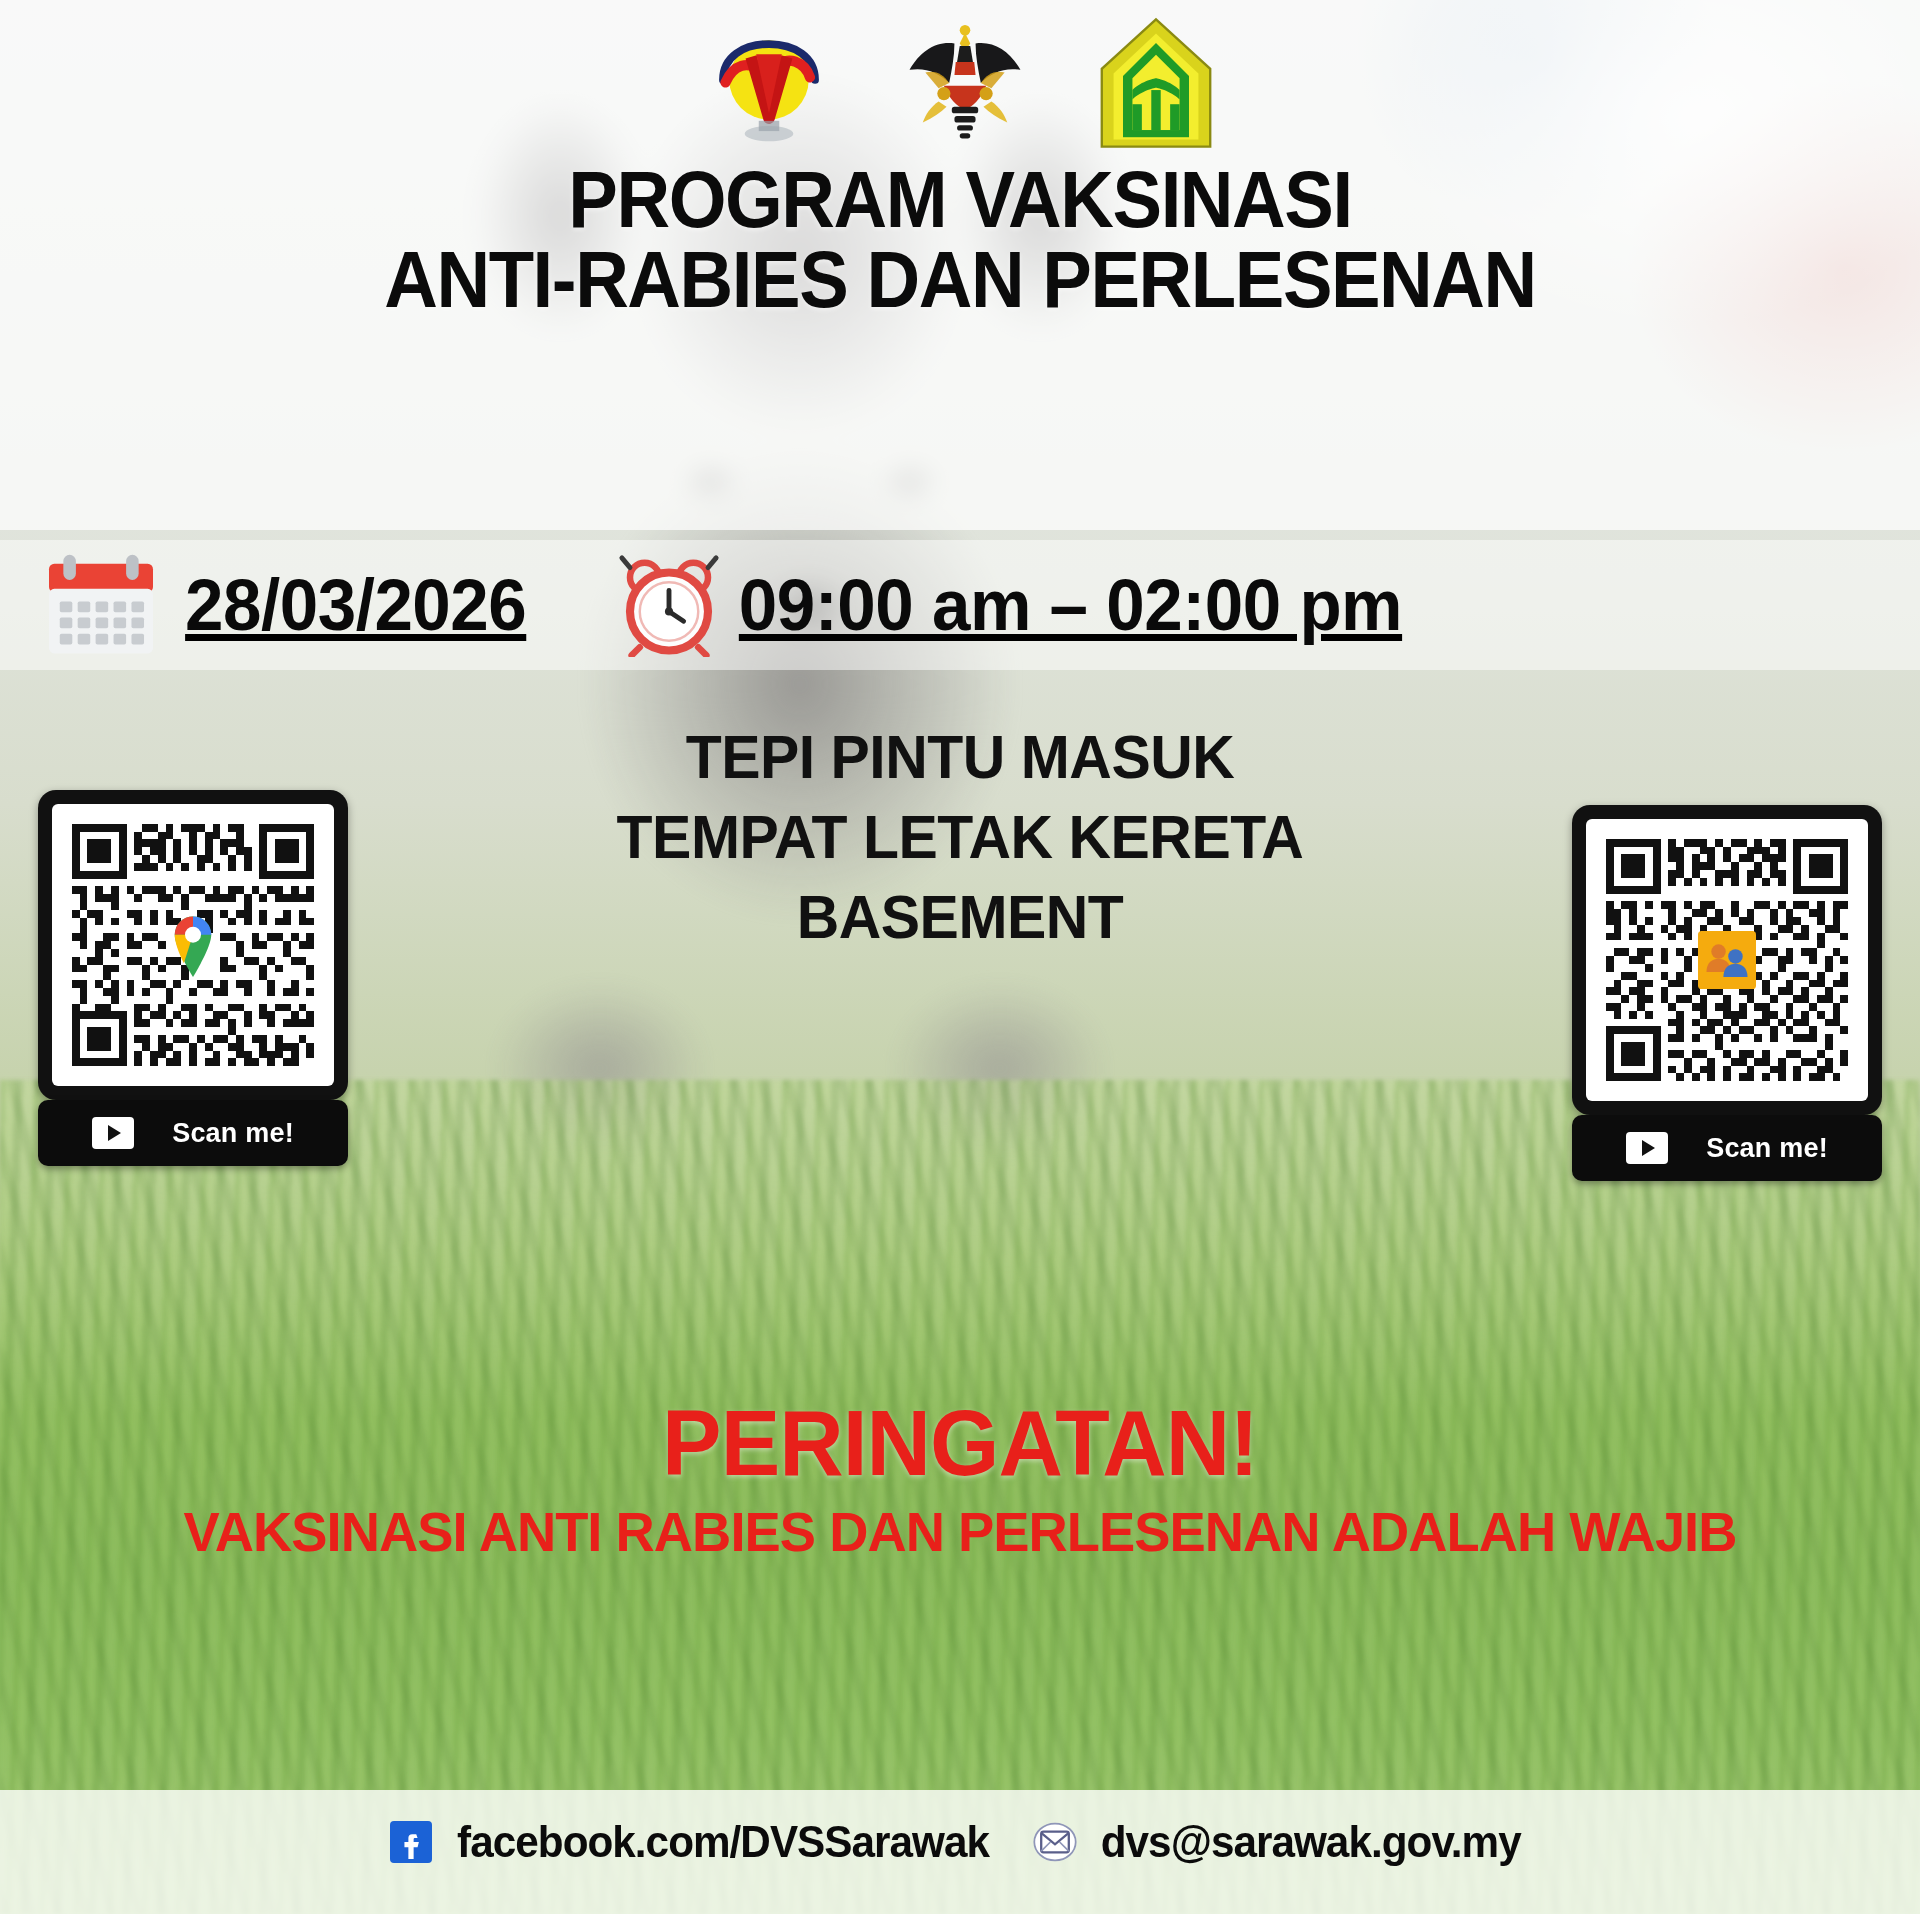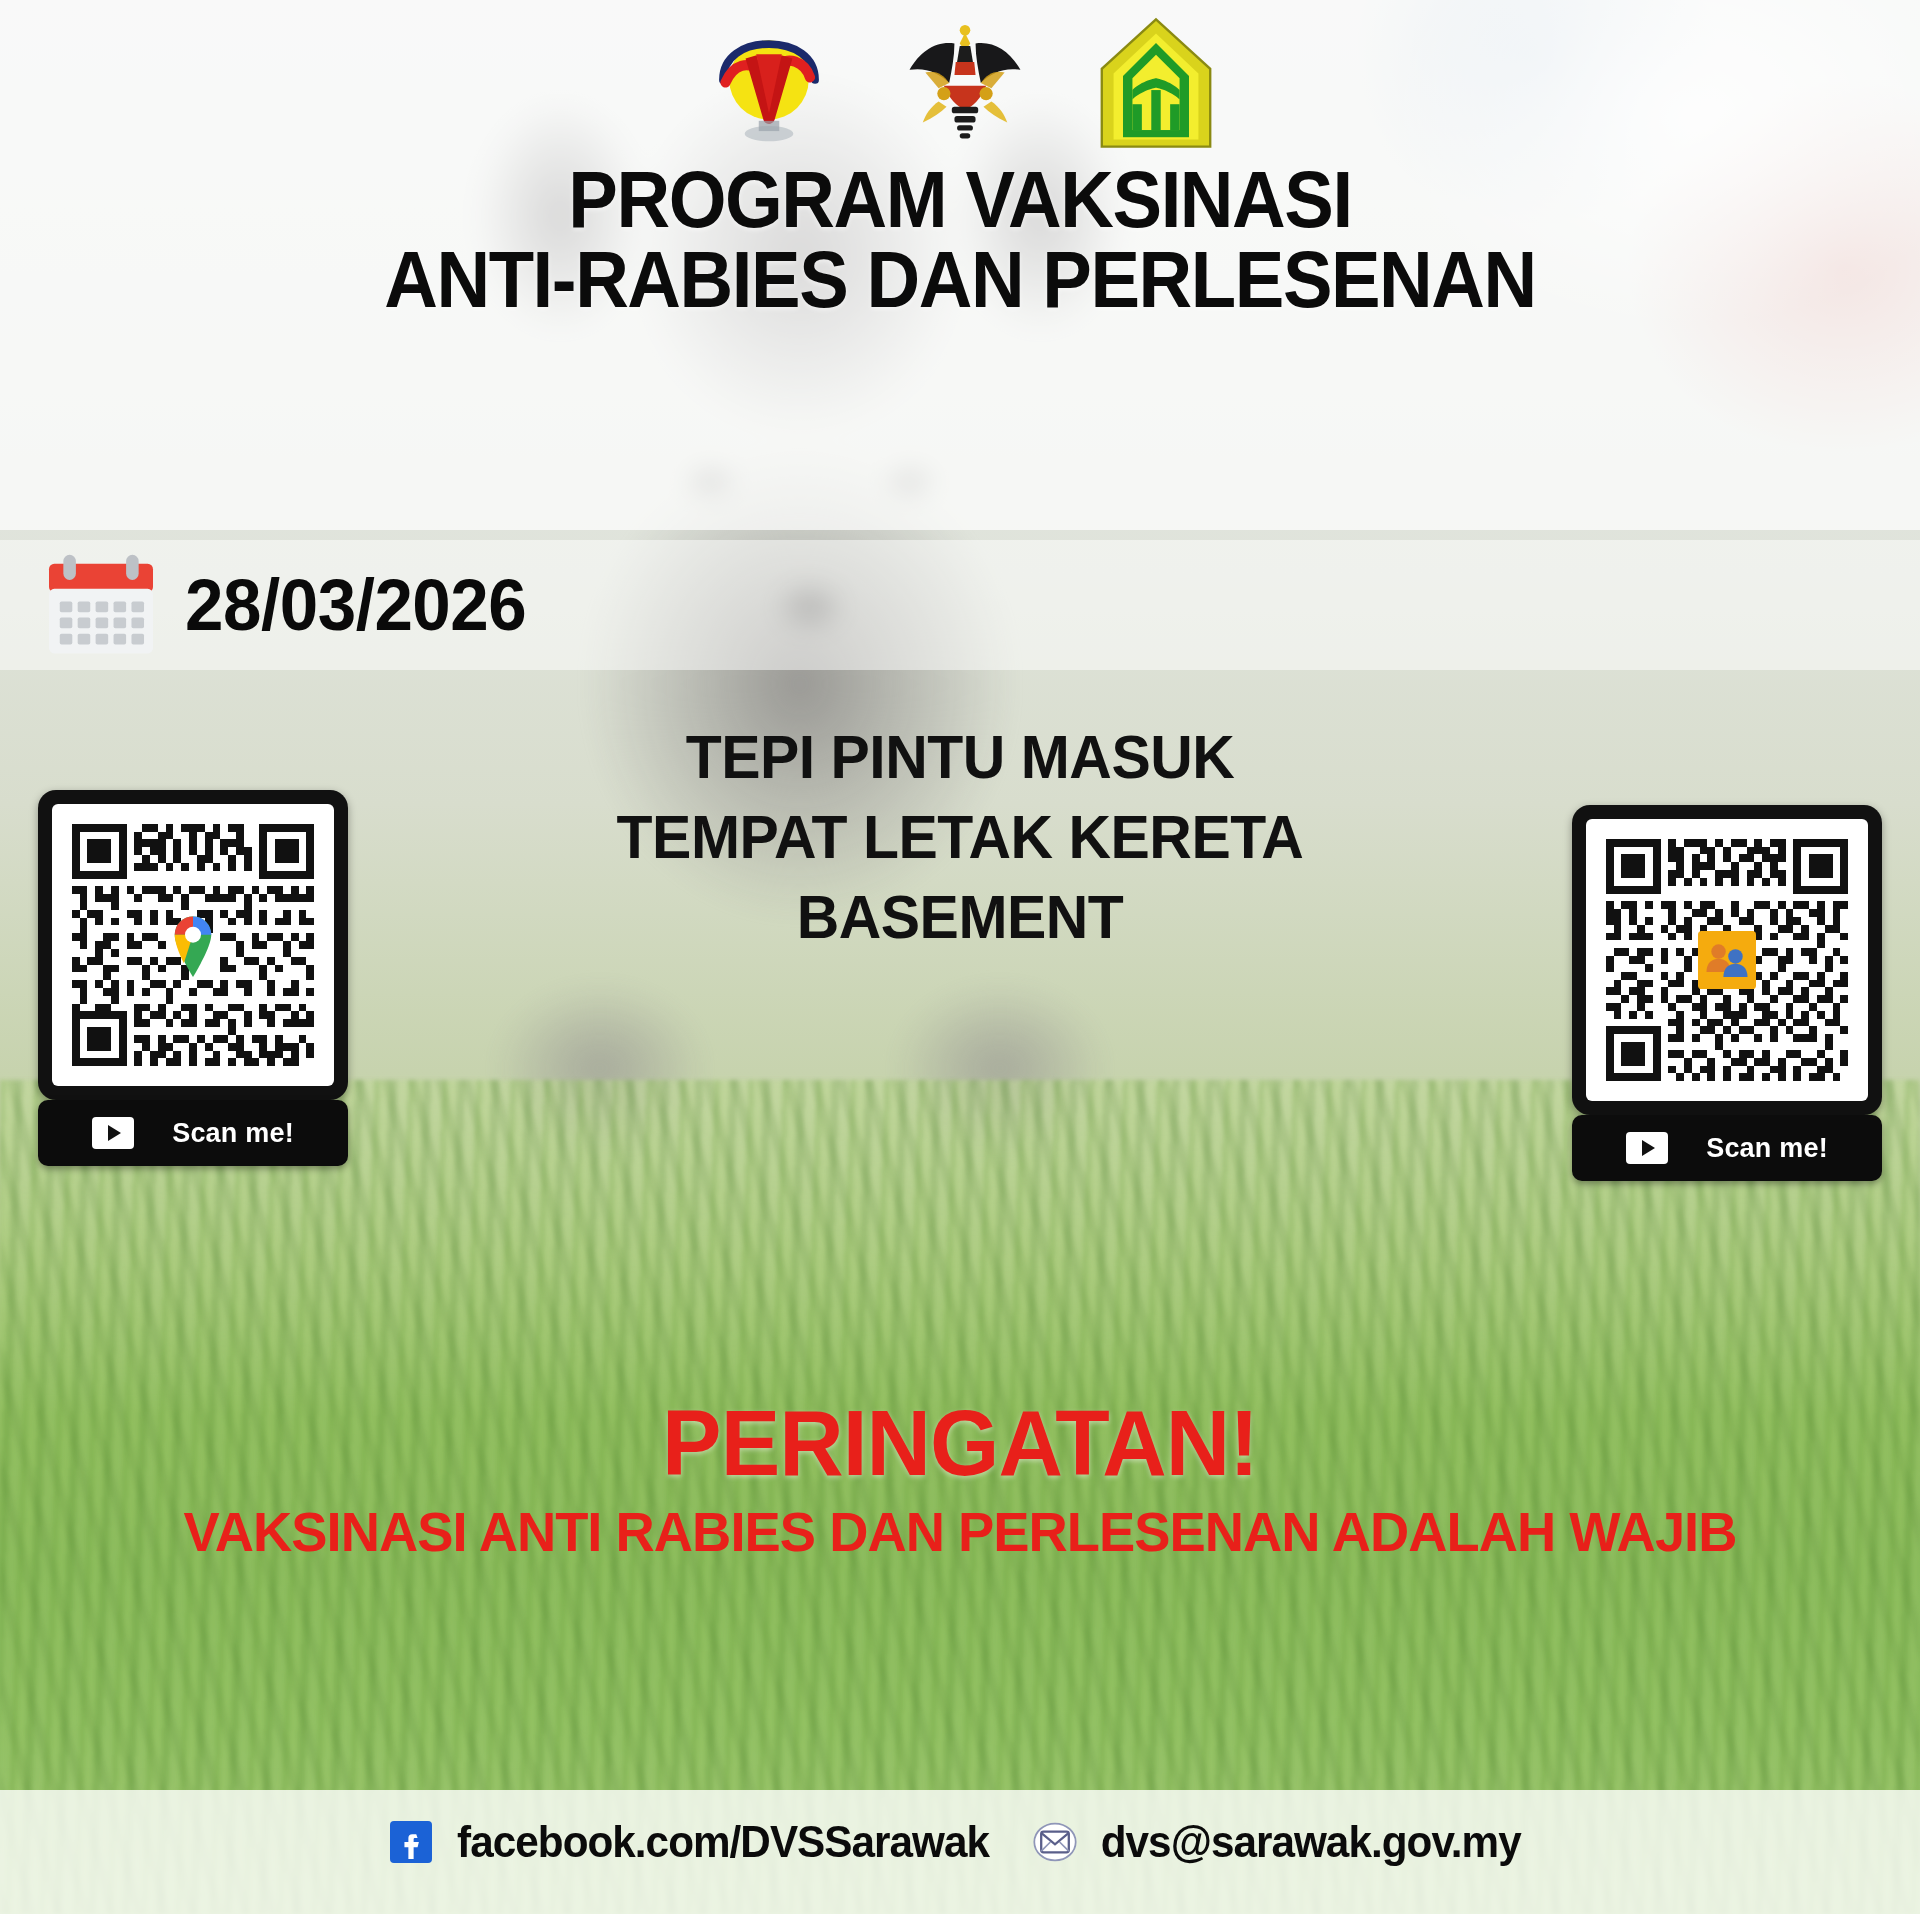--- a/index.html
+++ b/index.html
@@ -105,21 +105,21 @@
     text-shadow:0 2px 5px rgba(255,255,255,.55);
   }
 
   
   .datetime{
     position:absolute; top:545px; left:0; width:100%;
     height:120px; z-index:6;
     display:flex; align-items:center; justify-content:flex-start;
     padding-left:42px; gap:0;
   }
-  .dt-item{ display:flex; align-items:center; }
+  .dt-item{ display:flex; align-items:center;text-decoration:underline; }
   .dt-text{
     font-weight:bold;
     font-size:72px;
     line-height:72px;
     color:#0a0a0a;
     letter-spacing:-0.5px;
     transform:scaleX(.96);
     white-space:nowrap;
   }
   .dt-gap{ width:84px; }
@@ -328,20 +328,36 @@
           <rect x="29" y="45" width="7" height="6" rx="1"></rect>
             <rect x="39" y="45" width="7" height="6" rx="1"></rect>
           <rect x="49" y="45" width="7" height="6" rx="1"></rect>
         </g>
       </svg>
       <span class="dt-text">28/03/2026</span>
     </div>
 
     <div class="dt-gap"></div>
 
+    <div class="dt-item">
+      <svg class="icon-clock" viewBox="0 0 64 64">
+        <circle cx="17" cy="15" r="9" fill="none" stroke="#e04a43" stroke-width="4"></circle>
+        <circle cx="47" cy="15" r="9" fill="none" stroke="#e04a43" stroke-width="4"></circle>
+        <path d="M8 9 L3 3" stroke="#3a3a3a" stroke-width="3" stroke-linecap="round"></path>
+        <path d="M56 9 L61 3" stroke="#3a3a3a" stroke-width="3" stroke-linecap="round"></path>
+        <circle cx="32" cy="36" r="24" fill="#fdfdfd" stroke="#e04a43" stroke-width="5"></circle>
+        <circle cx="32" cy="36" r="18" fill="#fff" stroke="#f0b9b5" stroke-width="1.5"></circle>
+        <path d="M32 36 L32 23" stroke="#2b2b2b" stroke-width="3" stroke-linecap="round"></path>
+        <path d="M32 36 L41 42" stroke="#2b2b2b" stroke-width="3" stroke-linecap="round"></path>
+        <circle cx="32" cy="36" r="2.5" fill="#2b2b2b"></circle>
+        <path d="M14 58 L9 63" stroke="#e04a43" stroke-width="4" stroke-linecap="round"></path>
+        <path d="M50 58 L55 63" stroke="#e04a43" stroke-width="4" stroke-linecap="round"></path>
+      </svg>
+      <span class="dt-text">09:00 am – 02:00 pm</span>
+    </div>
   </div>
 
   <div class="mid">
 
     <div class="qr-card qr-left">
       <div class="qr-box">
         <div class="qr-inner">
           <svg class="qr-canvas" viewBox="0 0 33 33" shape-rendering="crispEdges">
             <rect width="33" height="33" fill="#fff"></rect>
             <g fill="#111">

